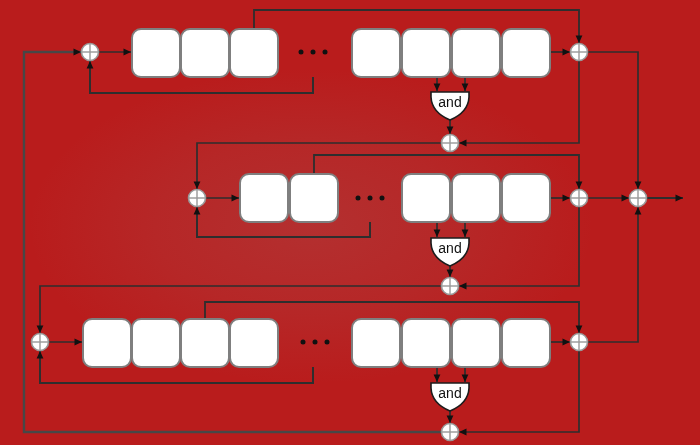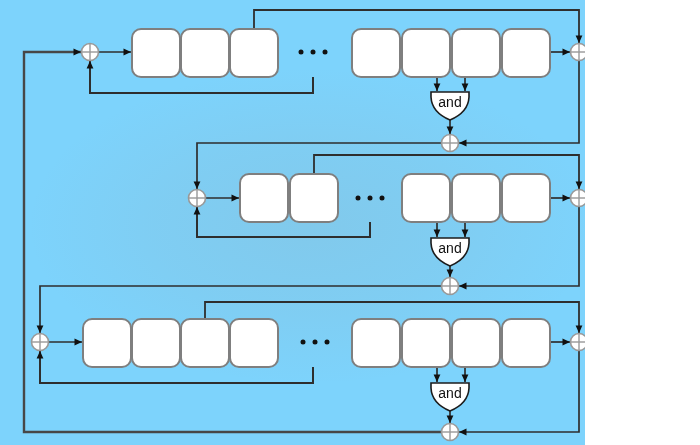--- a/index.html
+++ b/index.html
@@ -1,18 +1,18 @@
 <!DOCTYPE html>
 <html><head>
 <meta charset="utf-8">
 <style>
   html,body{margin:0;padding:0;background:#ffffff;}
   .stage{
-    position:relative;width:585px;height:445px;overflow:hidden;
-    background:#7dd3fc;font-family:"Liberation Sans",sans-serif;
+    position:relative;width:700px;height:445px;overflow:hidden;
+    background:#b91c1c;font-family:"Liberation Sans",sans-serif;
   }
   .bg-blob{
     position:absolute;left:28px;top:68px;width:566px;height:316px;border-radius:50%;
     background:radial-gradient(closest-side,rgba(150,150,150,0.16),rgba(150,150,150,0.09) 55%,rgba(150,150,150,0) 100%);
     pointer-events:none;
   }
   svg{position:absolute;left:0;top:0;}
   text.gate-label{font-family:"Liberation Sans",sans-serif;}
 </style>
 </head>

